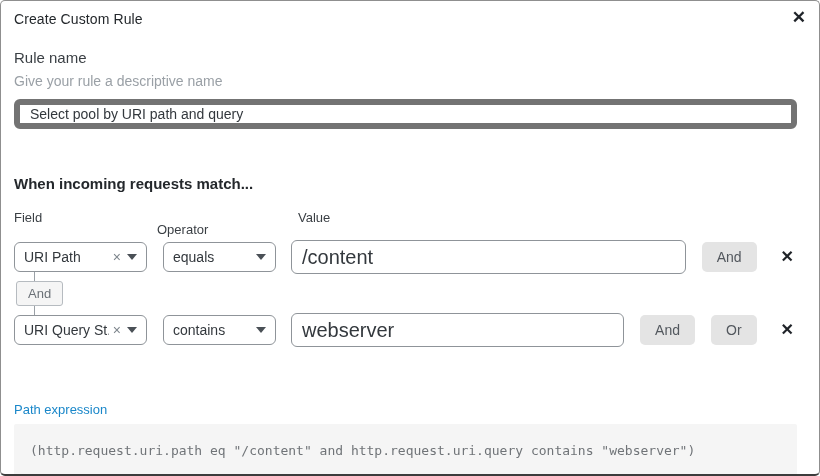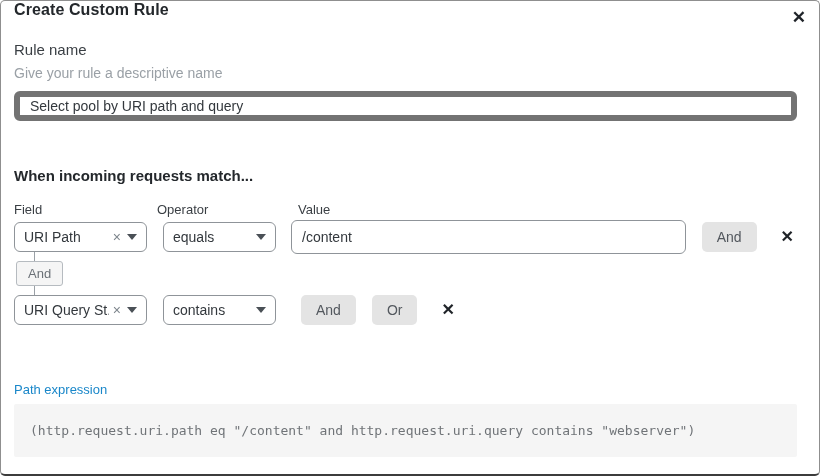--- a/index.html
+++ b/index.html
@@ -14,22 +14,23 @@
     width: 820px;
     height: 476px;
     background: #ffffff;
     border: 1px solid #8f8f8f;
     border-bottom: 2px solid #3c3c3c;
     border-radius: 5px;
     padding: 0 22px 0 13px;
     overflow: hidden;
   }
   .dialog-title {
-    font-size: 16px;
-    font-weight: bold;
+    margin-top: 10px;
+    font-size: 14px;
+    font-weight: normal;
     color: #24282c;
     letter-spacing: 0.1px;
   }
   .close-btn {
     position: absolute;
     top: 6px;
     right: 11px;
     font-size: 17px;
     font-weight: bold;
     color: #1f2328;
@@ -70,21 +71,21 @@
     font-weight: bold;
     color: #24282c;
   }
   .col-labels {
     display: flex;
     margin-top: 18px;
     font-size: 13px;
     color: #3a3f44;
   }
   .col-labels .col-field { width: 143px; }
-  .col-labels .col-operator { width: 141px; }
+  .col-labels .col-operator { width: 141px; margin-top: 12px; }
   .cond-row {
     display: flex;
     align-items: center;
     margin-top: 5px;
     height: 30px;
     gap: 6px;
   }
   .select-box {
     display: flex;
     align-items: center;
@@ -119,21 +120,21 @@
     flex: none;
   }
   .field-sel { margin-right: 10px; }
   .op-sel { margin-right: 9px; width: 113px; justify-content: space-between; }
   .value-input {
     flex: 1;
     height: 16px;
     border: 1px solid #8f9499;
     border-radius: 6px;
     padding: 16px 10px;
-    font-size: 14px;
+    font-size: 20px;
     color: #33383d;
     font-family: "Liberation Sans", sans-serif;
     outline: none;
     min-width: 0;
   }
   .logic-btn {
     height: 30px;
     margin-left: 10px;
     padding: 0 15px;
     background: #e4e4e4;
@@ -250,20 +251,21 @@
   <div class="cond-row" style="margin-top:0;">
     <div class="select-box field-sel">
       <span class="sel-text">URI Query St...</span>
       <span class="clear-x">×</span>
       <span class="caret"></span>
     </div>
     <div class="select-box op-sel">
       <span class="sel-text">contains</span>
       <span class="caret"></span>
     </div>
+    <input class="value-input" type="text" value="webserver" style="">
     <button class="logic-btn">And</button>
     <button class="logic-btn">Or</button>
     <button class="delete-btn">✕</button>
   </div>
 
   <div class="preview-head">
     <a class="edit-link">Path expression</a>
   </div>
   <div class="code-block">(http.request.uri.path eq "/content" and http.request.uri.query contains "webserver")</div>
 

